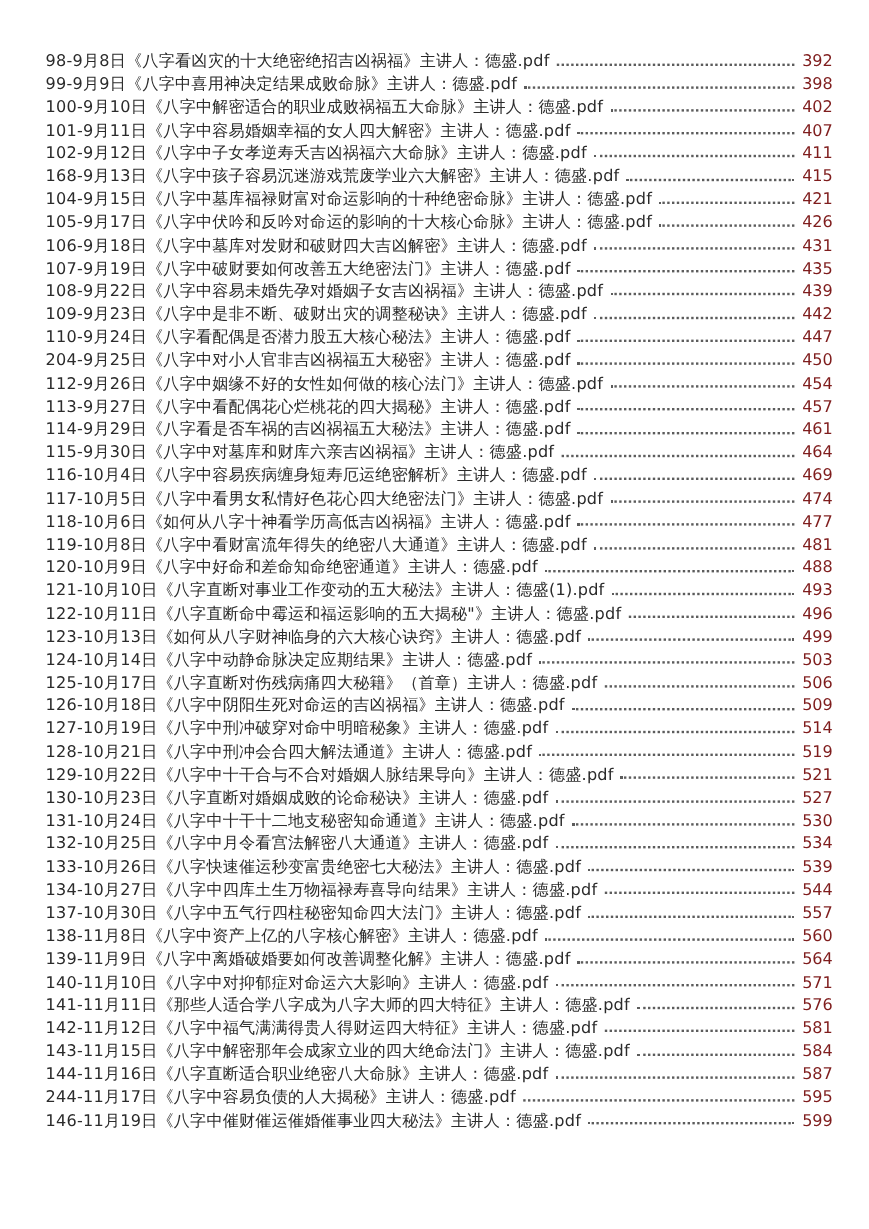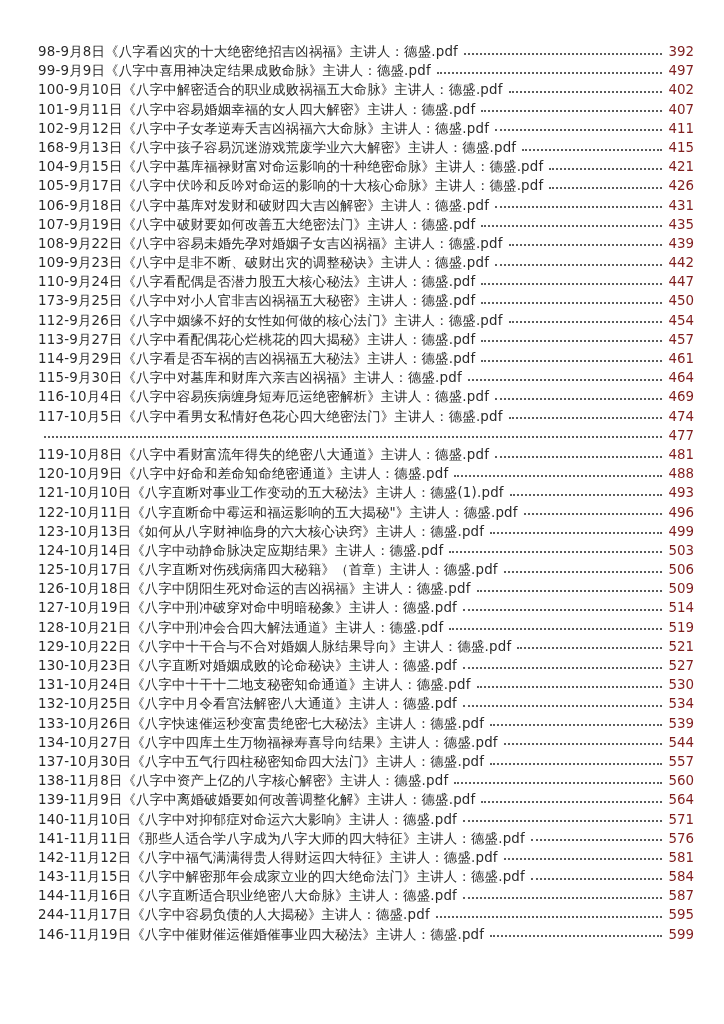--- a/index.html
+++ b/index.html
@@ -60,21 +60,21 @@
 <div class="page">
   <div class="toc-list">
       <div class="toc-row">
         <span class="toc-text">98-9月8日《八字看凶灾的十大绝密绝招吉凶祸福》主讲人：德盛.pdf</span>
         <span class="toc-leader"></span>
         <span class="toc-page">392</span>
       </div>
       <div class="toc-row">
         <span class="toc-text">99-9月9日《八字中喜用神决定结果成败命脉》主讲人：德盛.pdf</span>
         <span class="toc-leader"></span>
-        <span class="toc-page">497</span>
+        <span class="toc-page">398</span>
       </div>
       <div class="toc-row">
         <span class="toc-text">100-9月10日《八字中解密适合的职业成败祸福五大命脉》主讲人：德盛.pdf</span>
         <span class="toc-leader"></span>
         <span class="toc-page">402</span>
       </div>
       <div class="toc-row">
         <span class="toc-text">101-9月11日《八字中容易婚姻幸福的女人四大解密》主讲人：德盛.pdf</span>
         <span class="toc-leader"></span>
         <span class="toc-page">407</span>
@@ -118,21 +118,21 @@
         <span class="toc-text">109-9月23日《八字中是非不断、破财出灾的调整秘诀》主讲人：德盛.pdf</span>
         <span class="toc-leader"></span>
         <span class="toc-page">442</span>
       </div>
       <div class="toc-row">
         <span class="toc-text">110-9月24日《八字看配偶是否潜力股五大核心秘法》主讲人：德盛.pdf</span>
         <span class="toc-leader"></span>
         <span class="toc-page">447</span>
       </div>
       <div class="toc-row">
-        <span class="toc-text">173-9月25日《八字中对小人官非吉凶祸福五大秘密》主讲人：德盛.pdf</span>
+        <span class="toc-text">204-9月25日《八字中对小人官非吉凶祸福五大秘密》主讲人：德盛.pdf</span>
         <span class="toc-leader"></span>
         <span class="toc-page">450</span>
       </div>
       <div class="toc-row">
         <span class="toc-text">112-9月26日《八字中姻缘不好的女性如何做的核心法门》主讲人：德盛.pdf</span>
         <span class="toc-leader"></span>
         <span class="toc-page">454</span>
       </div>
       <div class="toc-row">
         <span class="toc-text">113-9月27日《八字中看配偶花心烂桃花的四大揭秘》主讲人：德盛.pdf</span>
@@ -153,20 +153,21 @@
         <span class="toc-text">116-10月4日《八字中容易疾病缠身短寿厄运绝密解析》主讲人：德盛.pdf</span>
         <span class="toc-leader"></span>
         <span class="toc-page">469</span>
       </div>
       <div class="toc-row">
         <span class="toc-text">117-10月5日《八字中看男女私情好色花心四大绝密法门》主讲人：德盛.pdf</span>
         <span class="toc-leader"></span>
         <span class="toc-page">474</span>
       </div>
       <div class="toc-row">
+        <span class="toc-text">118-10月6日《如何从八字十神看学历高低吉凶祸福》主讲人：德盛.pdf</span>
         <span class="toc-leader"></span>
         <span class="toc-page">477</span>
       </div>
       <div class="toc-row">
         <span class="toc-text">119-10月8日《八字中看财富流年得失的绝密八大通道》主讲人：德盛.pdf</span>
         <span class="toc-leader"></span>
         <span class="toc-page">481</span>
       </div>
       <div class="toc-row">
         <span class="toc-text">120-10月9日《八字中好命和差命知命绝密通道》主讲人：德盛.pdf</span>

